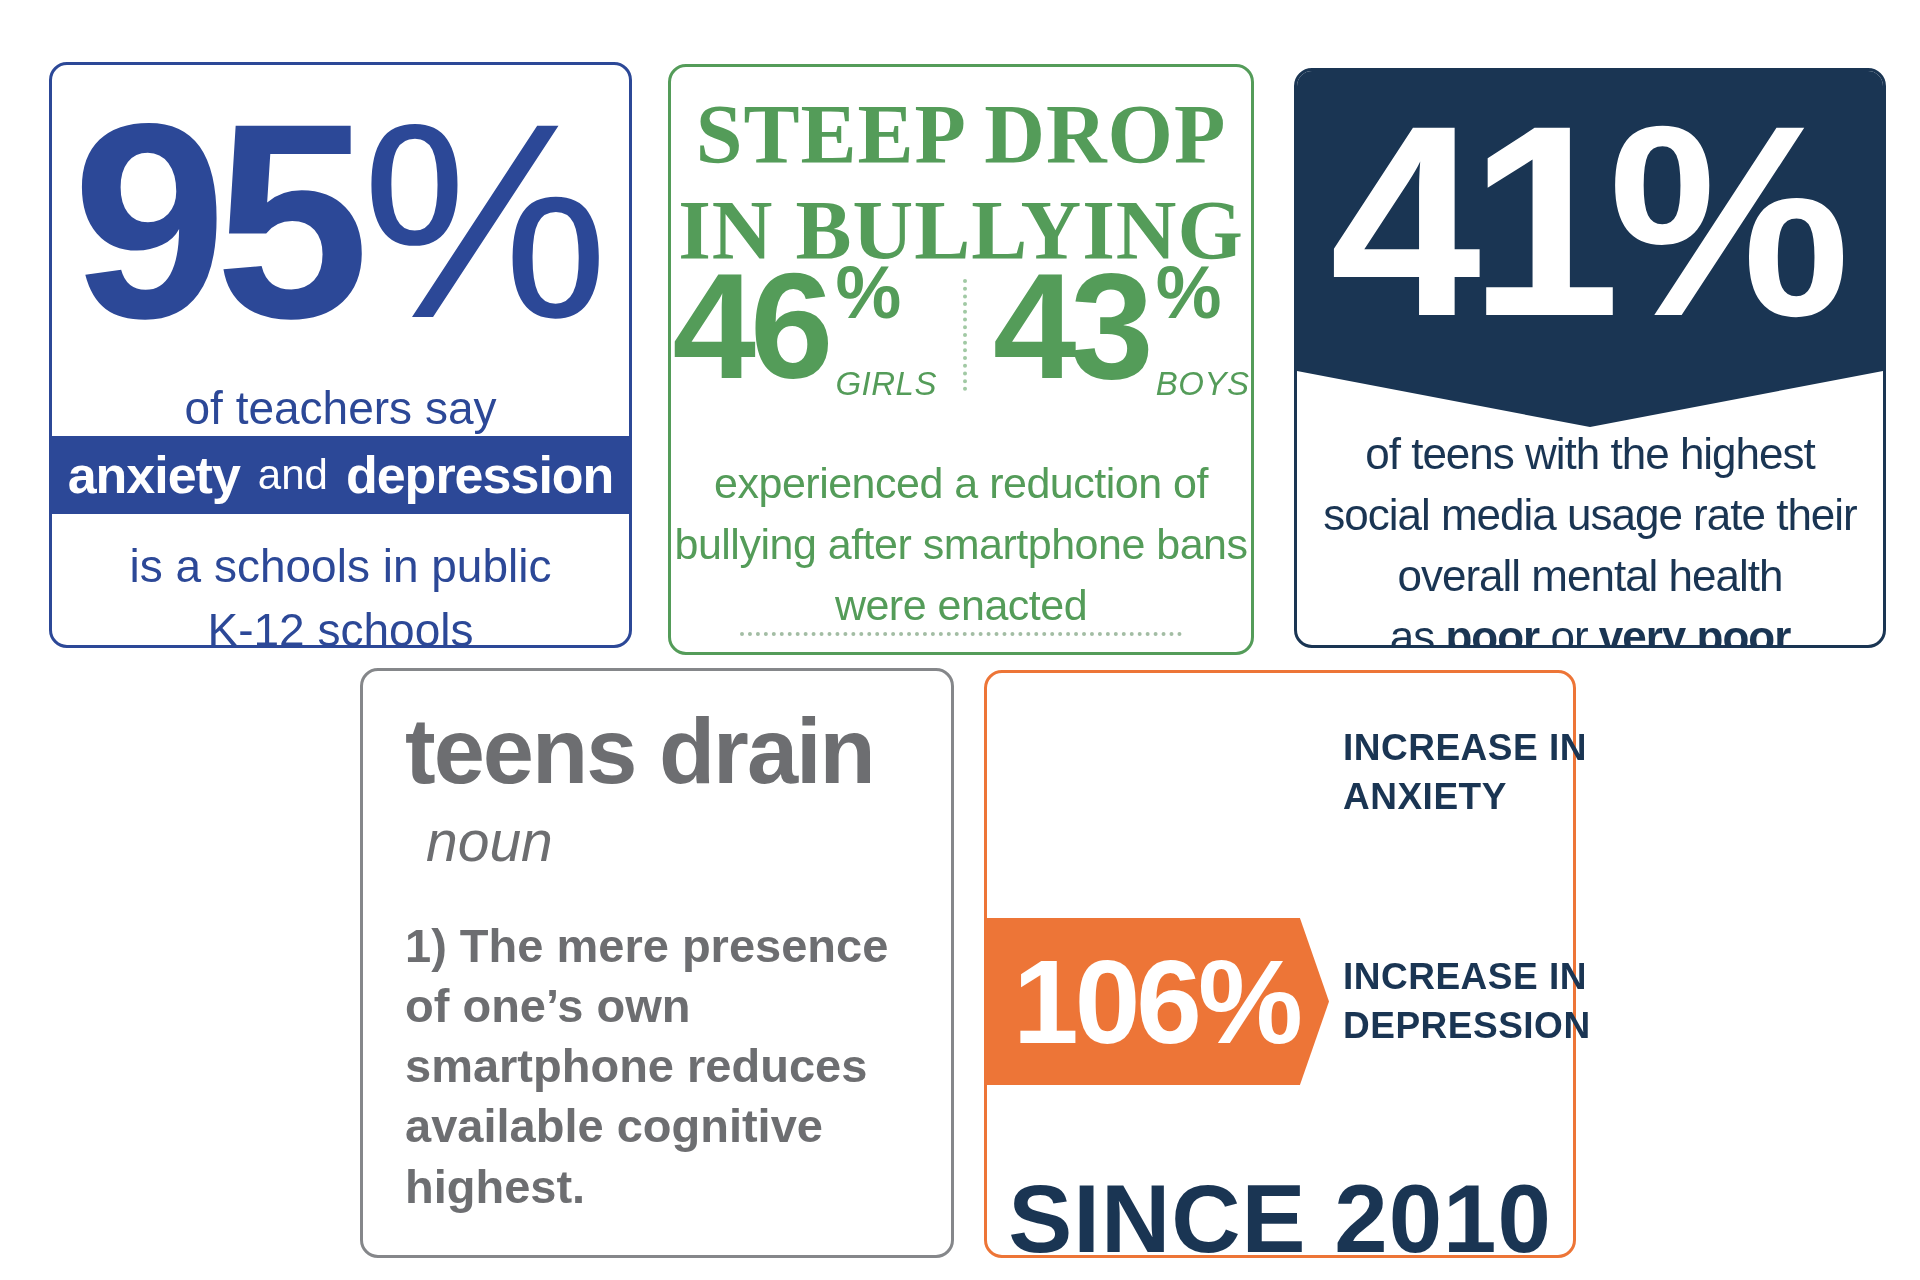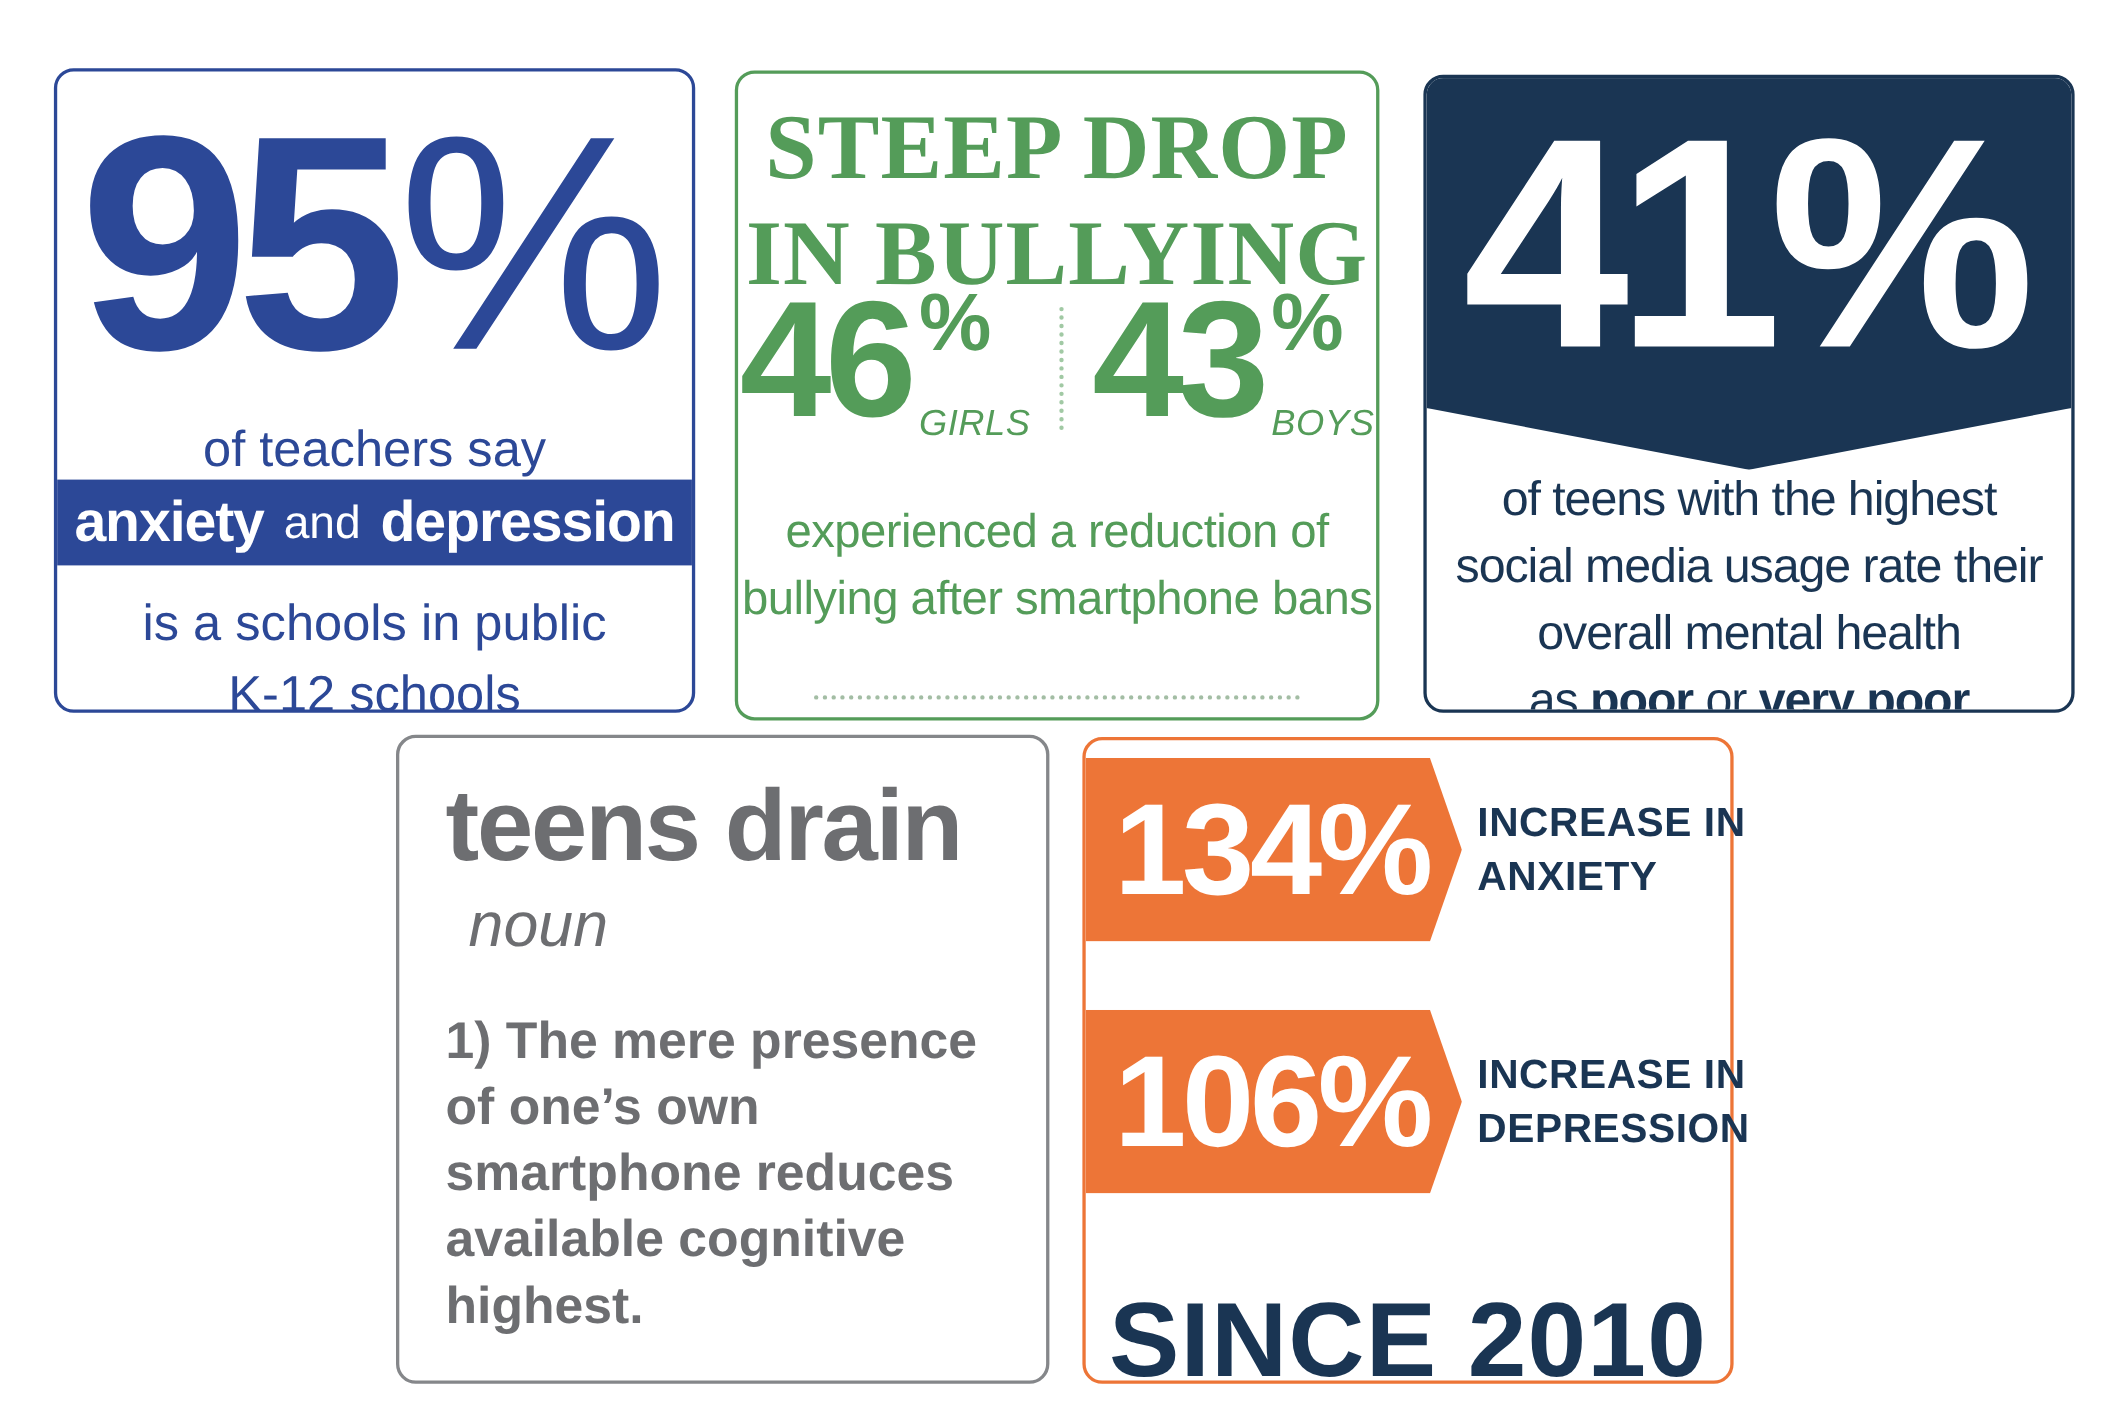--- a/index.html
+++ b/index.html
@@ -110,20 +110,21 @@
         <span class="b-num">43</span>
         <span class="b-side">
           <span class="pct">%</span>
           <span class="lbl">BOYS</span>
         </span>
       </div>
     </div>
     <div class="b-lines">
       <div>experienced a reduction of</div>
       <div>bullying after smartphone bans</div>
+      <div>were enacted</div>
     </div>
     <div class="b-dotted"></div>
   </div>
 
   <div class="card" id="card-teens">
     <div class="teens-banner">
       <div class="teens-big"><span>41</span><span class="pct-thin">%</span></div>
     </div>
     <svg class="teens-chevron" viewBox="0 0 592 56" preserveAspectRatio="none">
       <polygon points="0,0 592,0 296,56" fill="#1a3553"></polygon>
@@ -142,23 +143,20 @@
     <div class="bd-def">
       <div>1) The mere presence</div>
       <div>of one’s own</div>
       <div>smartphone reduces</div>
       <div>available cognitive</div>
       <div>highest.</div>
     </div>
   </div>
 
   <div class="card" id="card-increase">
-    <div class="arrow" id="arrow-anxiety">
-      <span>134%</span>
-    </div>
     <div class="inc-label" id="label-anxiety">
       <div>INCREASE IN</div>
       <div>ANXIETY</div>
     </div>
     <div class="arrow" id="arrow-depression">
       <span>106%</span>
     </div>
     <div class="inc-label" id="label-depression">
       <div>INCREASE IN</div>
       <div>DEPRESSION</div>

